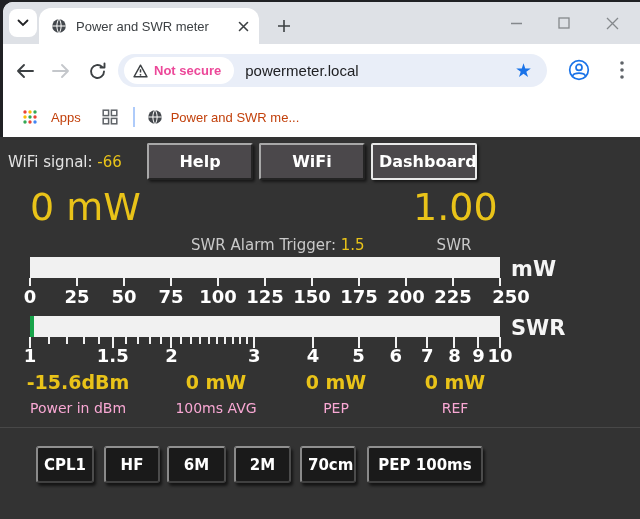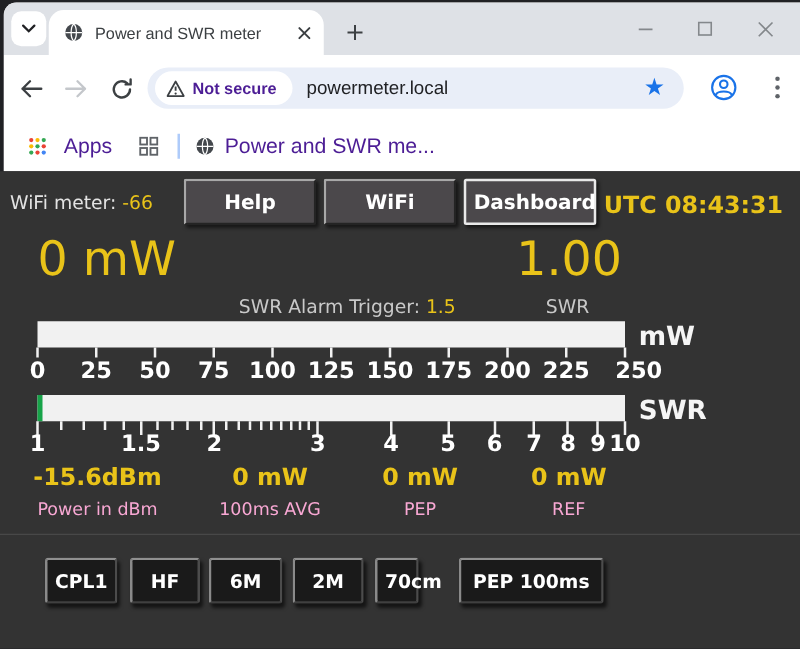--- a/index.html
+++ b/index.html
@@ -35,26 +35,26 @@
   .winbtn { width:48px; height:34px; border:none; background:none; display:flex; align-items:center; justify-content:center; cursor:pointer; }
   .toolbar { position:relative; height:53px; background:#fff; }
   .icon-btn { position:absolute; top:14px; width:26px; height:26px; border:none; background:none; padding:0; display:flex; align-items:center; justify-content:center; cursor:pointer; }
   .omnibox {
     position:absolute; left:115px; top:10px; width:429px; height:33px;
     background:#e9eef8; border-radius:17px; display:flex; align-items:center;
   }
   .sec-chip {
     margin-left:6px; height:27px; background:#fff; border-radius:14px;
     display:flex; align-items:center; gap:6px; padding:0 13px 0 9px;
-    font-size:13px; font-weight:bold; color:#4c1d95;
+    font-size:13px; font-weight:bold; color:#ec4899;
   }
   .url { margin-left:11px; font-size:15px; color:#202124; }
   .star-btn { margin-left:auto; margin-right:15px; border:none; background:none; cursor:pointer; font-size:19px; color:#1a73e8; line-height:1; padding:0; }
   .bookmarks { position:relative; height:40px; background:#fff; display:flex; align-items:center; padding-left:14px; }
-  .bm-label { font-size:17px; color:#4c1d95; }
+  .bm-label { font-size:13px; color:#c2410c; }
   .bm-sep { width:2px; height:20px; background:#aecbfa; margin:0 12px 0 10px; }
   
   .page { position:absolute; left:0; top:137px; width:640px; height:382px; background:var(--page-bg,#333); }
   .wifi-line { position:absolute; left:8px; top:16px; font-size:15px; color:#e3e3e3; font-family:"DejaVu Sans",sans-serif; }
   .wifi-line b { color:var(--yellow); font-weight:normal; }
   .nav-btn {
     position:absolute; top:6px; width:106px; height:37px;
     background:#4b484b; color:#fff; font:bold 16px "DejaVu Sans",sans-serif;
     border:2px solid; border-color:#a8a8a8 #242424 #242424 #a8a8a8; border-radius:2px;
     box-shadow:2px 2px 3px rgba(0,0,0,.55); cursor:pointer;
@@ -206,29 +206,28 @@
       <svg width="16" height="16" viewBox="0 0 16 16">
           <circle cx="8" cy="8" r="6.8" fill="#44484d"></circle>
           <path d="M1.2 8 H14.8 M8 1.2 C5.2 3.6 5.2 12.4 8 14.8 M8 1.2 C10.8 3.6 10.8 12.4 8 14.8" stroke="#fff" stroke-width="1" fill="none"></path>
         </svg>
       <span class="bm-label" style="margin-left:8px">Power and SWR me...</span>
     </div>
   </div>
 
   <div class="page">
     <div class="wifi-line">
-      <span>WiFi meter:</span>
+      <span>WiFi signal:</span>
       <b>-66</b>
     </div>
     <div id="nav-row">
         <button class="nav-btn" style="left: 147px;">Help</button>
         <button class="nav-btn" style="left: 259px;">WiFi</button>
         <button class="nav-btn bright" style="left: 371px;">Dashboard</button>
       </div>
-    <div class="utc">UTC 08:43:31</div>
 
     <div class="big-val" style="left:30px">0 mW</div>
     <div class="alarm">
       <span>SWR Alarm Trigger:</span>
       <b>1.5</b>
     </div>
     <div class="big-val" style="left:413px;width:82px;text-align:center">1.00</div>
     <div class="swr-caption">SWR</div>
 
     <div class="gauge-bar" id="mw-bar" style="top:120px">
@@ -327,17 +326,17 @@
           <div class="v">0 mW</div>
           <div class="l">REF</div>
         </div>
       </div>
     <div class="rule"></div>
     <div id="band-row">
         <button class="band-btn" style="left: 36px; width: 58px;">CPL1</button>
         <button class="band-btn" style="left: 104px; width: 56px;">HF</button>
         <button class="band-btn" style="left: 167px; width: 59px;">6M</button>
         <button class="band-btn" style="left: 234px; width: 57px;">2M</button>
-        <button class="band-btn" style="left: 300px; width: 35px;">70cm</button>
+        <button class="band-btn" style="left: 300px; width: 56px;">70cm</button>
         <button class="band-btn" style="left: 367px; width: 116px;">PEP 100ms</button>
       </div>
   </div>
 </div>
 
 </body></html>

